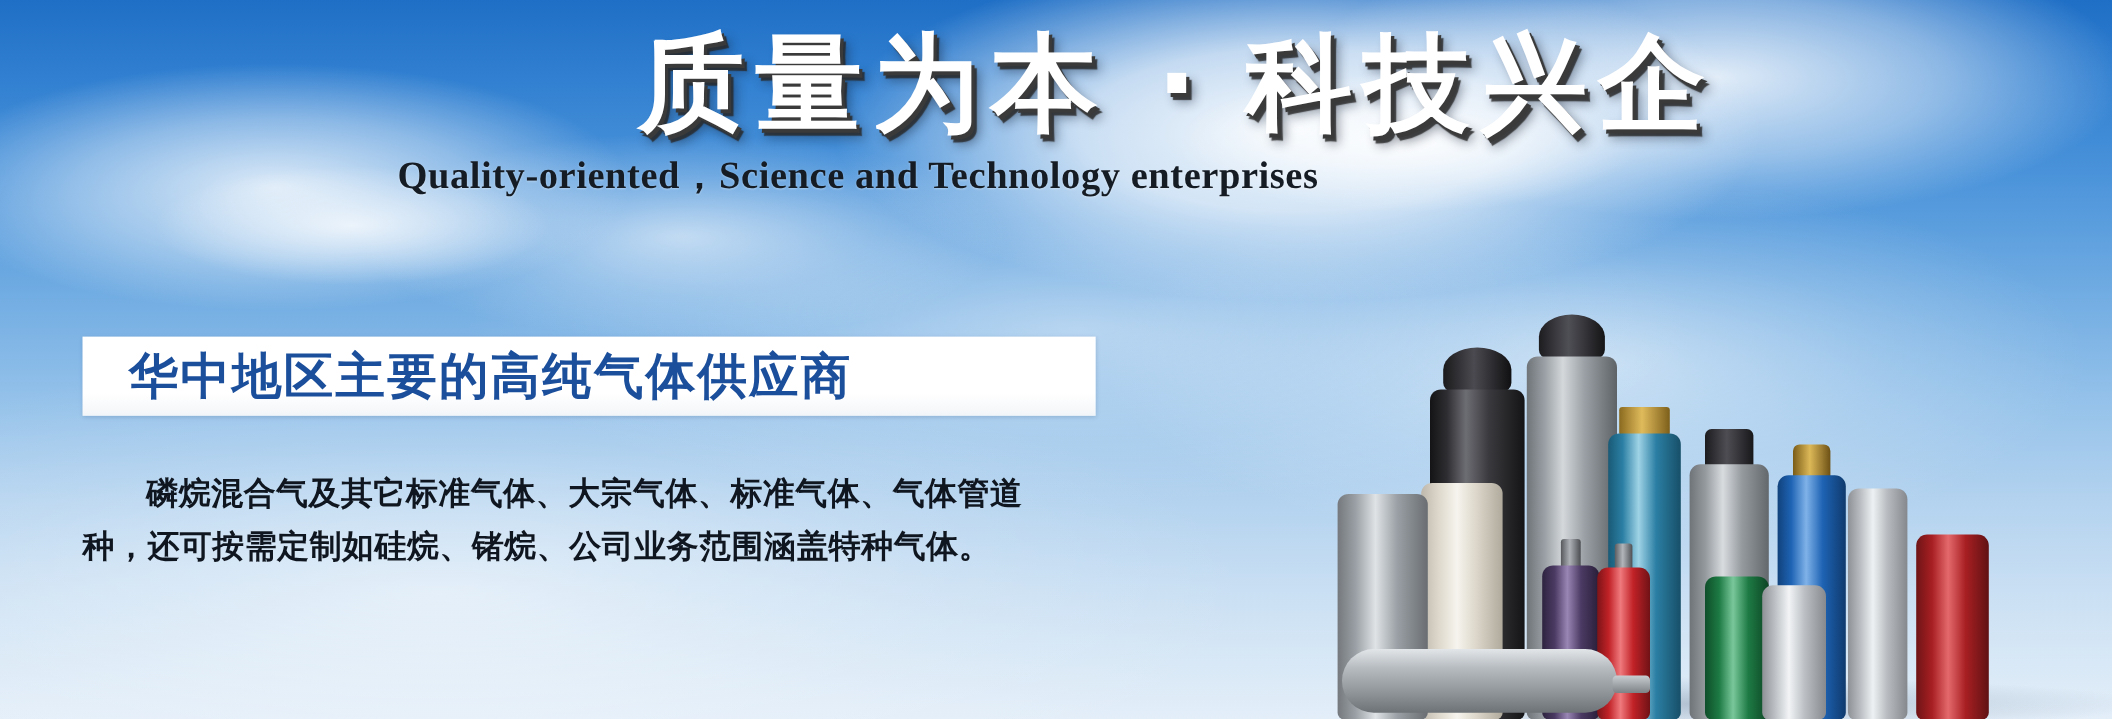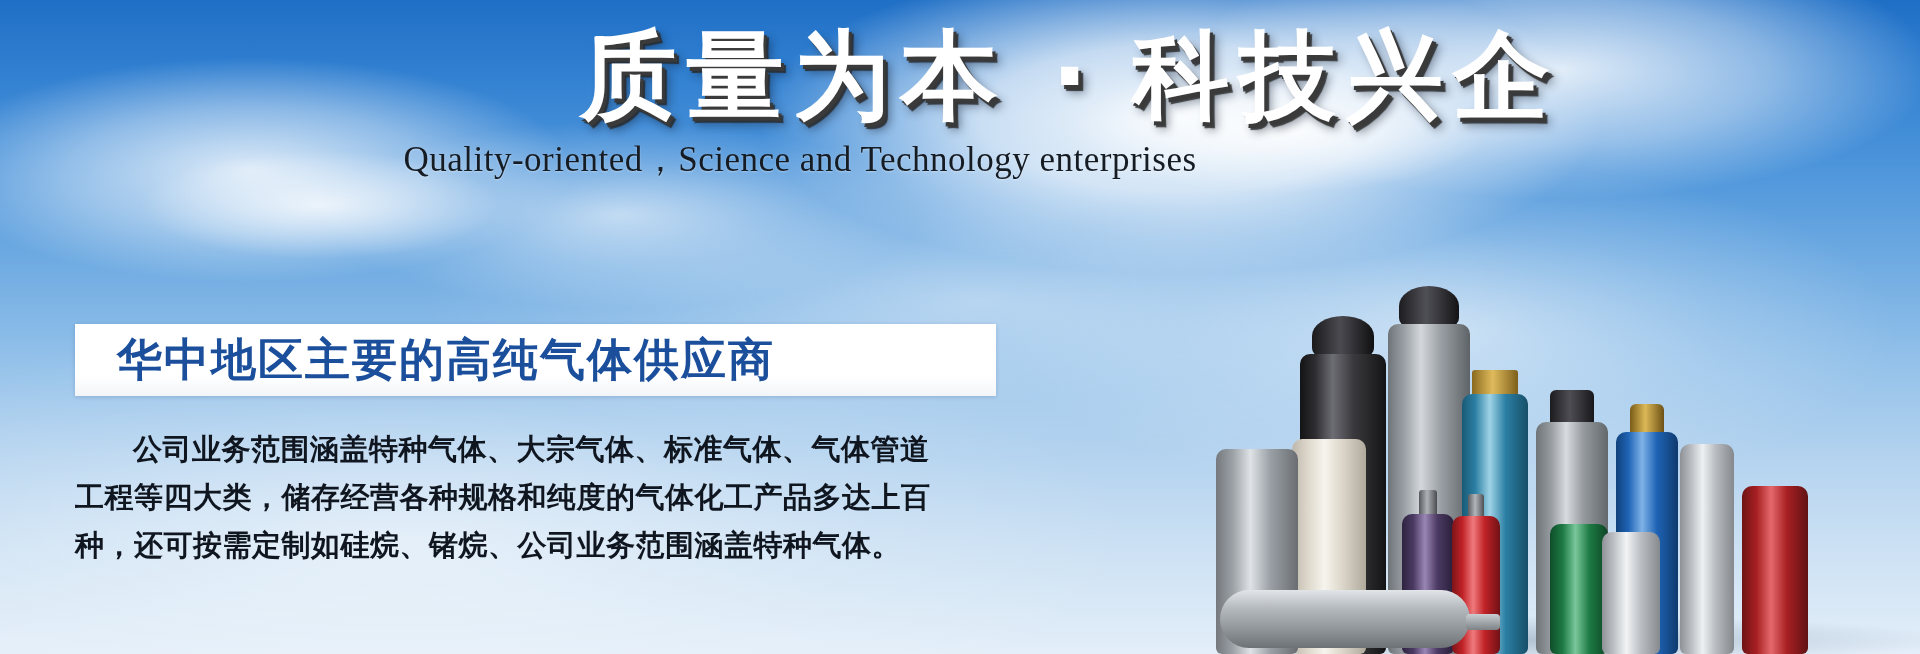--- a/index.html
+++ b/index.html
@@ -45,32 +45,31 @@
       5px 6px 1px rgba(40,40,40,.85),
       7px 8px 10px rgba(20,30,50,.45);
     white-space:nowrap;
   }
   #headline .dot{ letter-spacing:0; }
 
   
   #subtitle{
     position:absolute;left:0;top:136px;width:1560px;text-align:center;
     font-family:"Liberation Serif", "DejaVu Serif", serif;
-    font-weight:400;
+    font-weight:700;
     font-size:35px;
     letter-spacing:.5px;
     color:#161c24;
     white-space:nowrap;
     text-shadow:0 1px 2px rgba(255,255,255,.35);
-    margin-left:20px;
   }
 
   
   #tagline-box{
-    position:absolute;left:75px;top:324px;width:921px;height:72px;
+    position:absolute;left:75px;top:306px;width:921px;height:72px;
     background:linear-gradient(180deg,#ffffff 0%,#ffffff 72%,#f2f5f8 100%);
     box-shadow:0 1px 4px rgba(0,40,90,.18);
     display:flex;align-items:center;
   }
   #tagline{
     margin-left:42px;
     font-family:"DejaVu Sans", sans-serif;
     font-weight:700;
     font-size:45px;
     letter-spacing:2px;
@@ -122,22 +121,21 @@
     <span>科技兴企</span>
   </div>
 
   <div id="subtitle">Quality-oriented，Science and Technology enterprises</div>
 
   <div id="tagline-box">
     <div id="tagline">华中地区主要的高纯气体供应商</div>
   </div>
 
   <div id="paragraph">
-    <div class="pline first">公司业务范围涵盖特种气体、大宗气体、标准气体、气体管道</div>
-    <div class="pline">工程等四大类，储存经营各种规格和纯度的气体化工产品多达上百</div>
+    <div class="pline first">磷烷混合气及其它标准气体、大宗气体、标准气体、气体管道</div>
     <div class="pline">种，还可按需定制如硅烷、锗烷、公司业务范围涵盖特种气体。</div>
   </div>
 
   <div id="cylinders">
     <div class="shadowfloor"></div>
 
     <div class="cyl" style="left:80px;width:86px;height:300px;">
       <div class="guard" style="width:62px;height:40px;top:-38px;background:linear-gradient(90deg,#1a1a1c,#4a4a50 45%,#101012);"></div>
       <div class="body" style="background:linear-gradient(90deg,#141416 0%,#2e2e32 18%,#6d6d74 38%,#3a3a3e 62%,#141416 100%);"></div>
     </div>

